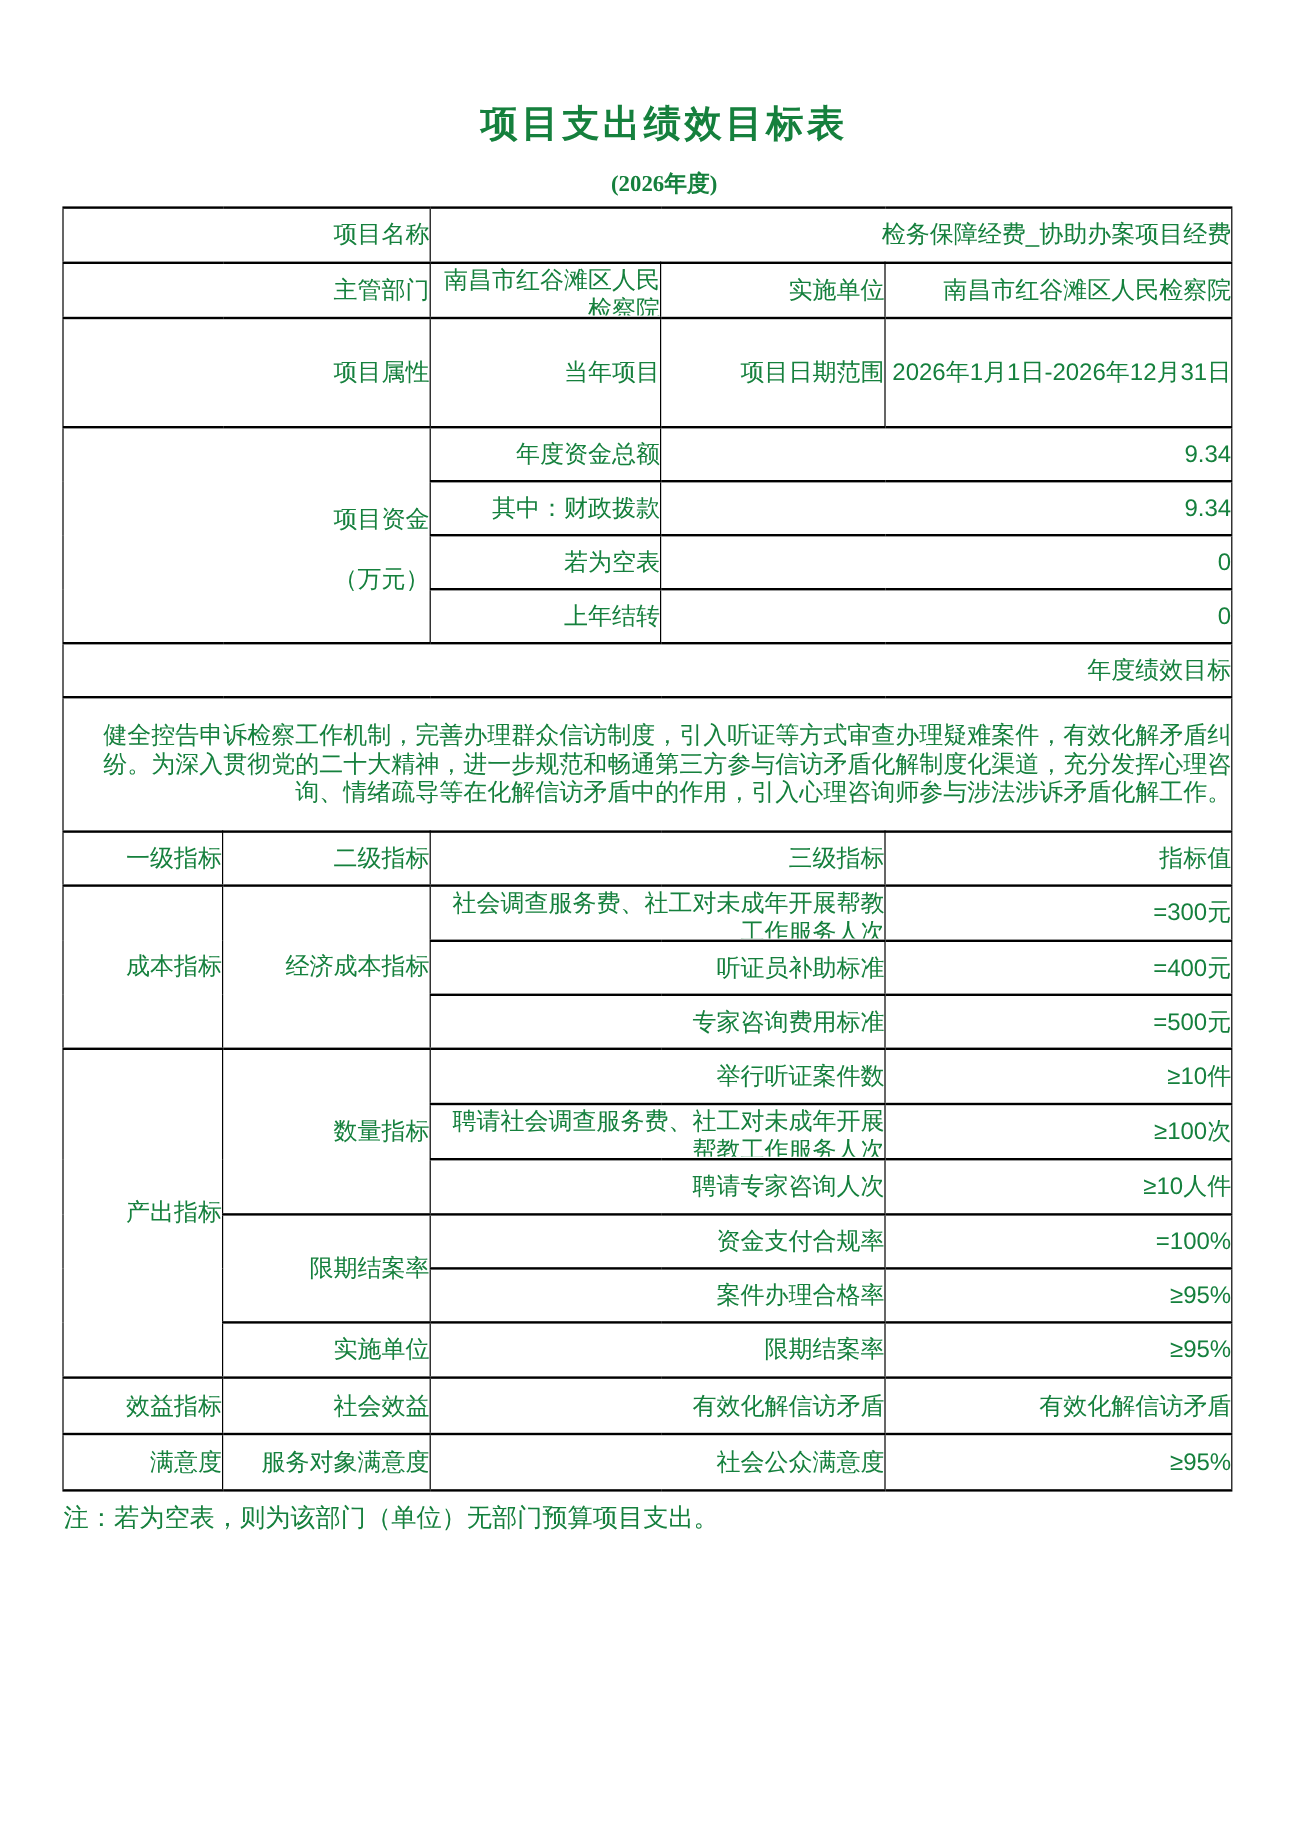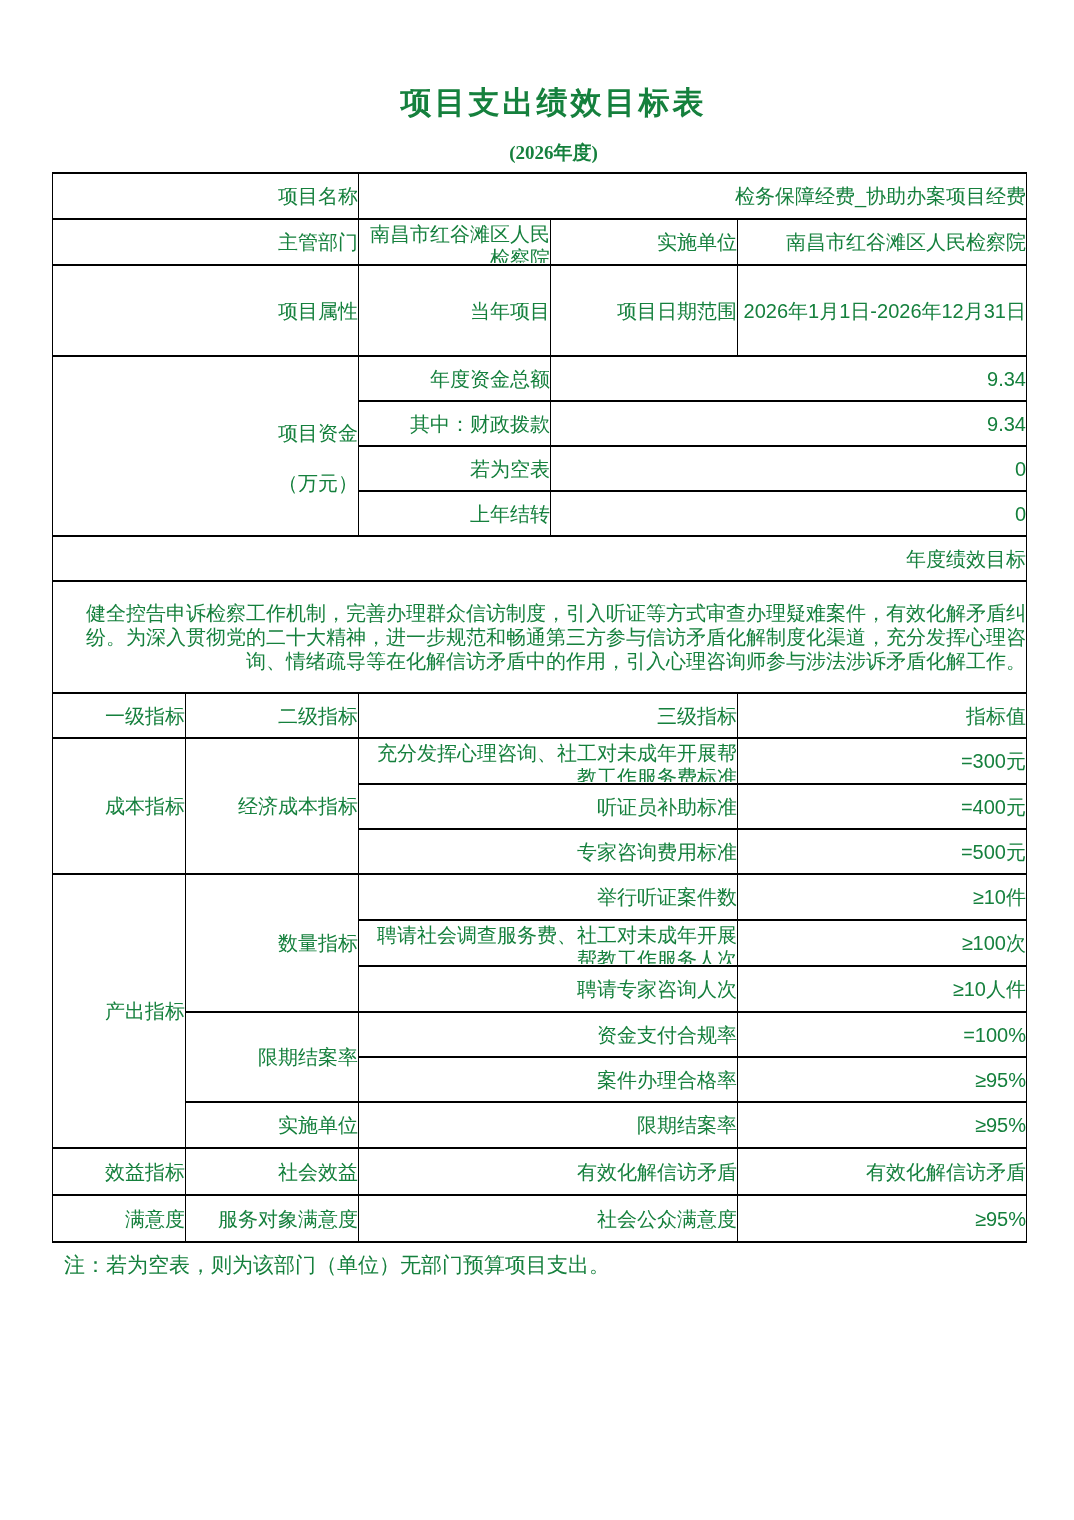--- a/index.html
+++ b/index.html
@@ -70,21 +70,21 @@
     text-align: justify;
     vertical-align: middle;
     padding: 2px 5px;
     font-size: 21px;
     line-height: 29px;
     margin-left: 16px;
   }
   .fund-label div { line-height: 26px; margin-top: 24px; }
   .note {
     position: absolute;
-    left: 64px;
+    left: 53px;
     top: 1251px;
     font-size: 21px;
   }
 </style>
 </head>
 <body>
 
 <div class="page">
 
   <div class="doc-title">项目支出绩效目标表</div>
@@ -153,21 +153,21 @@
       <td>一级指标</td>
       <td>二级指标</td>
       <td colspan="2">三级指标</td>
       <td>指标值</td>
     </tr>
 
     <tr style="height:46px">
       <td rowspan="3">成本指标</td>
       <td rowspan="3">经济成本指标</td>
       <td colspan="2">
-            <div class="clip2">充分发挥心理咨询、社工对未成年开展帮教工作服务费标准</div>
+            <div class="clip2">社会调查服务费、社工对未成年开展帮教工作服务人次</div>
           </td>
       <td>=300元</td>
     </tr>
     <tr style="height:45px">
       <td colspan="2">听证员补助标准</td>
       <td>=400元</td>
     </tr>
     <tr style="height:45px">
       <td colspan="2">专家咨询费用标准</td>
       <td>=500元</td>

